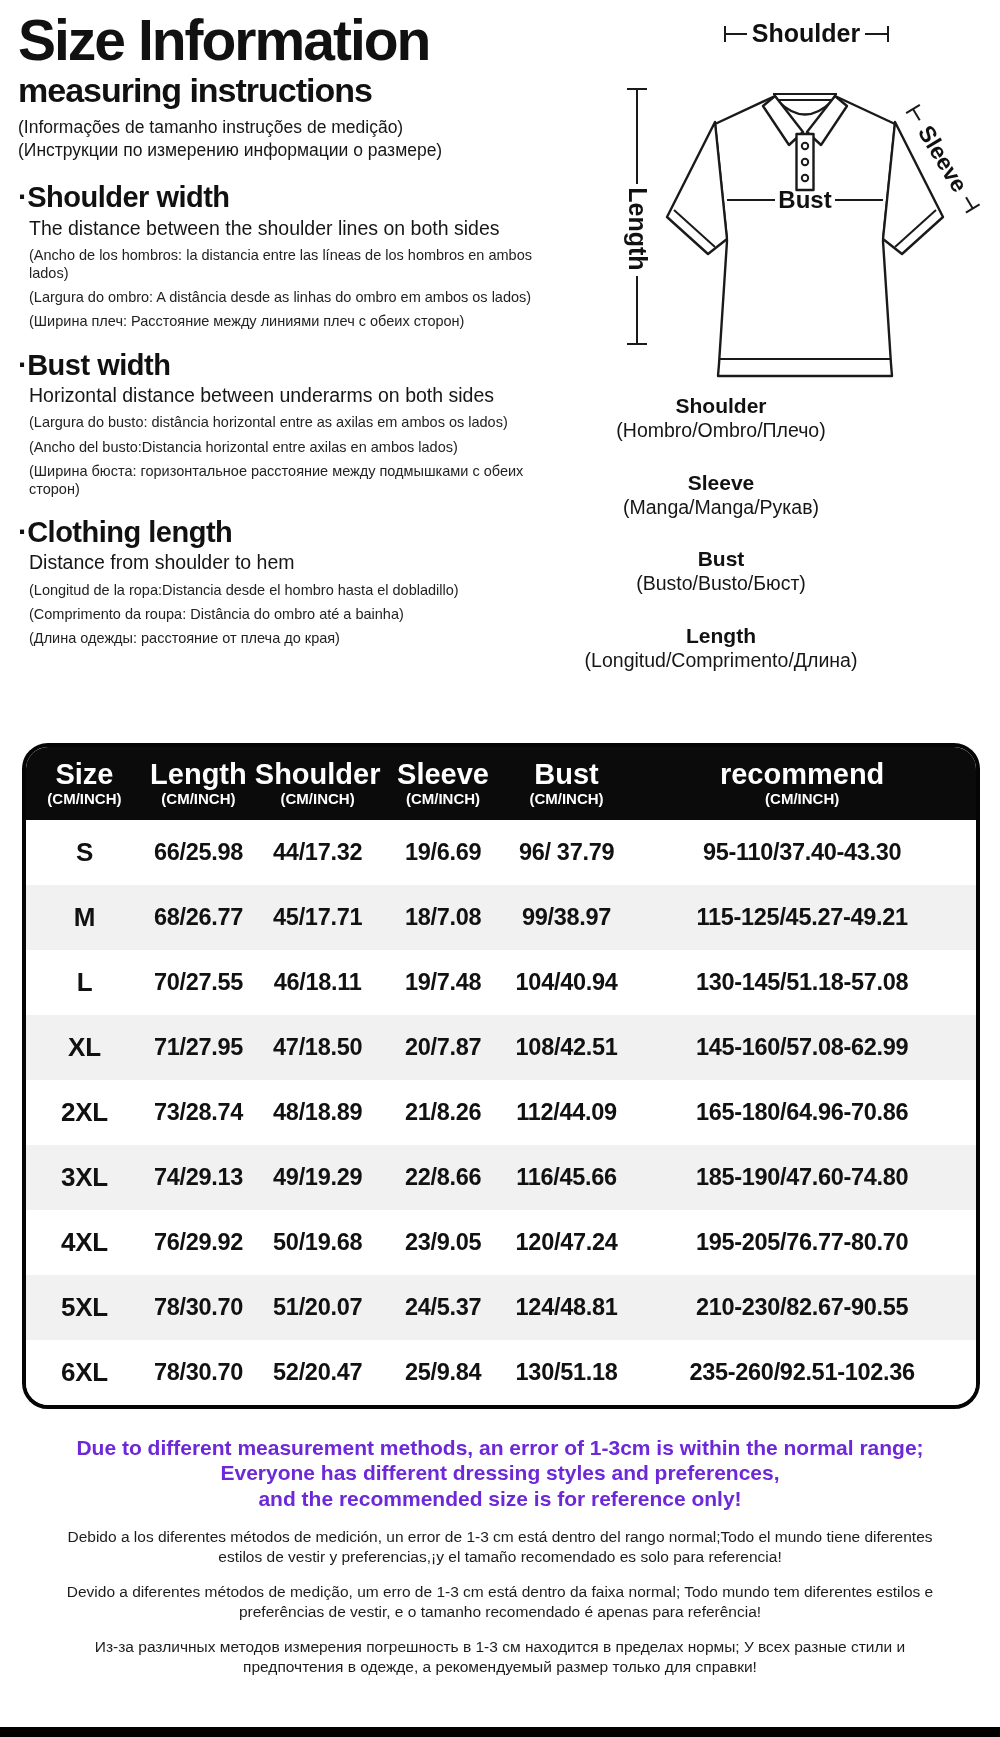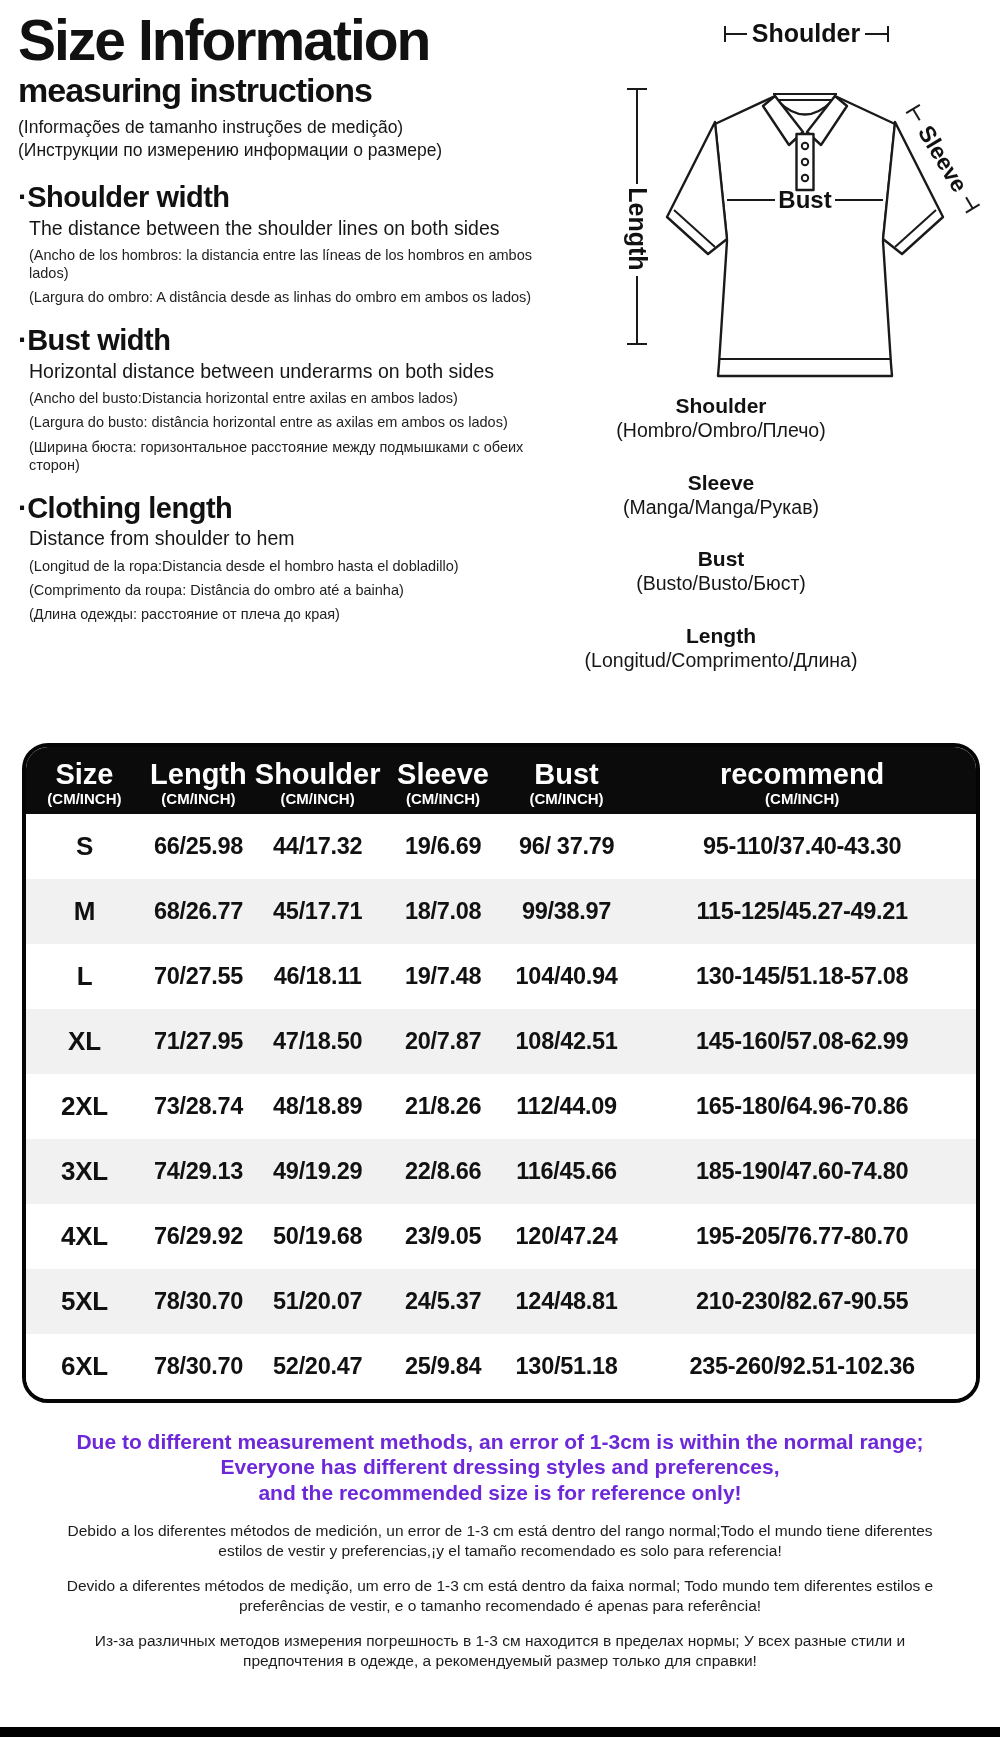--- a/index.html
+++ b/index.html
@@ -32,21 +32,21 @@
   .legend{text-align:center;margin-top:14px;margin-right:128px;}
   .legend-item{margin-bottom:27px;}
   .legend-name{font-size:21px;font-weight:700;line-height:1.2;color:#111;}
   .legend-trans{font-size:19.5px;line-height:1.25;color:#161616;}
 
   .table-wrap{
     margin:44px 20px 0 22px;border:4px solid #050505;border-radius:26px;
     overflow:hidden;background:#ffffff;
   }
   table{width:100%;border-collapse:collapse;table-layout:fixed;}
-  thead th{background:#0b0b0b;color:#ffffff;padding:12px 0 7px;vertical-align:middle;}
+  thead th{background:#0b0b0b;color:#ffffff;padding:12px 0 13px;vertical-align:middle;}
   thead .col-label{display:block;font-size:29px;font-weight:700;line-height:1.05;}
   thead .col-unit{display:block;font-size:15px;font-weight:700;}
   tbody td{
     background:#ffffff;text-align:center;vertical-align:middle;
     font-weight:700;font-size:23.5px;height:63px;color:#111;
     letter-spacing:-0.3px;
   }
   tbody tr.alt td{background:#f1f1f1;}
   tbody td.size-cell{font-size:26px;font-weight:700;}
 
@@ -65,29 +65,30 @@
       <div>(Informações de tamanho instruções de medição)</div>
       <div>(Инструкции по измерению информации о размере)</div>
     </div>
 
     <div class="section">
       <div class="section-title">·Shoulder width</div>
       <div class="section-desc">The distance between the shoulder lines on both sides</div>
       <div class="section-trans">
         <p>(Ancho de los hombros: la distancia entre las líneas de los hombros en ambos lados)</p>
         <p>(Largura do ombro: A distância desde as linhas do ombro em ambos os lados)</p>
+        <p>(Ширина плеч: Расстояние между линиями плеч с обеих сторон)</p>
       </div>
     </div>
 
     <div class="section">
       <div class="section-title">·Bust width</div>
       <div class="section-desc">Horizontal distance between underarms on both sides</div>
       <div class="section-trans">
+        <p>(Largura do busto: distância horizontal entre as axilas em ambos os lados)</p>
         <p>(Ancho del busto:Distancia horizontal entre axilas en ambos lados)</p>
-        <p>(Largura do busto: distância horizontal entre as axilas em ambos os lados)</p>
         <p>(Ширина бюста: горизонтальное расстояние между подмышками с обеих сторон)</p>
       </div>
     </div>
 
     <div class="section">
       <div class="section-title">·Clothing length</div>
       <div class="section-desc">Distance from shoulder to hem</div>
       <div class="section-trans">
         <p>(Longitud de la ropa:Distancia desde el hombro hasta el dobladillo)</p>
         <p>(Comprimento da roupa: Distância do ombro até a bainha)</p>

